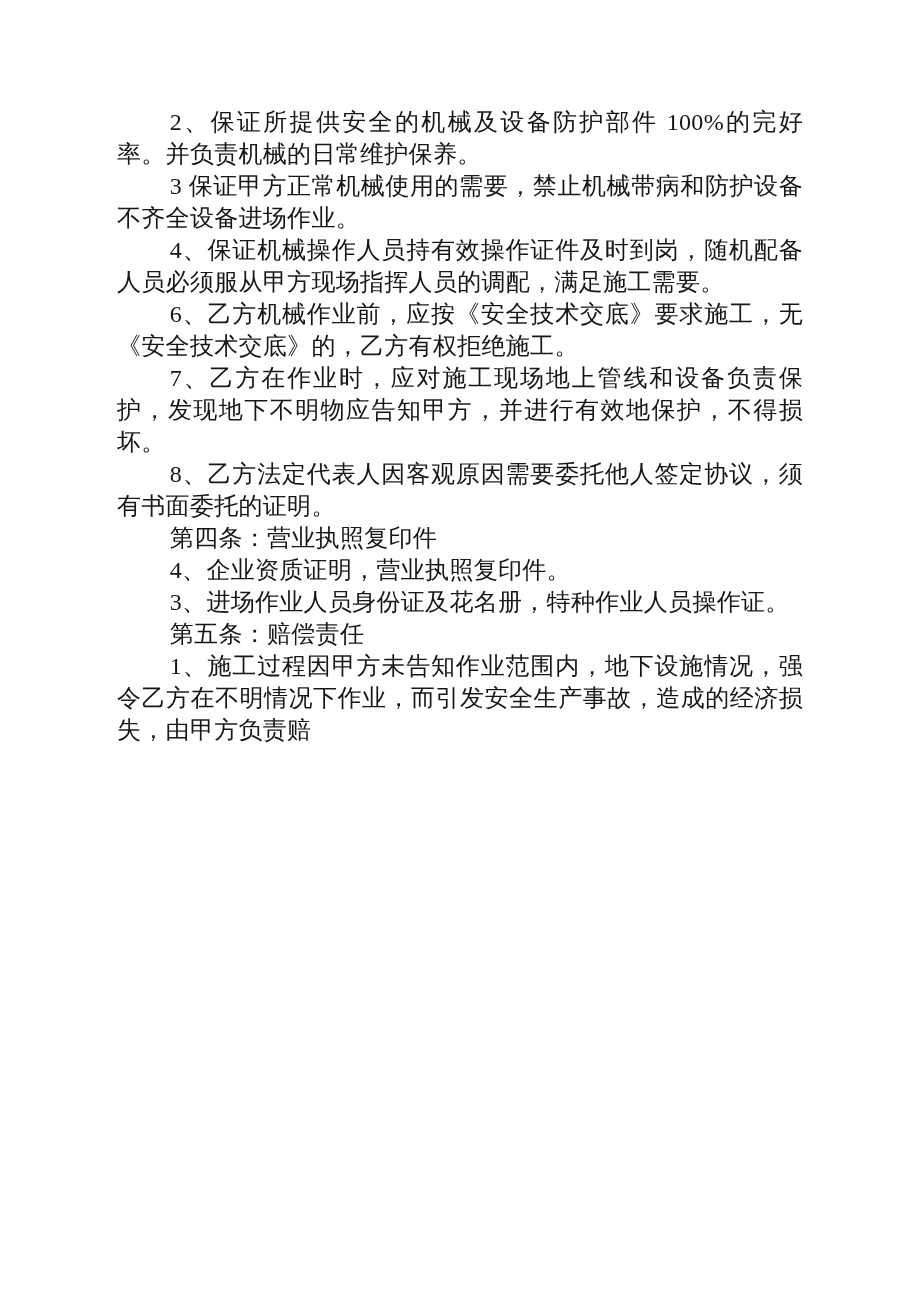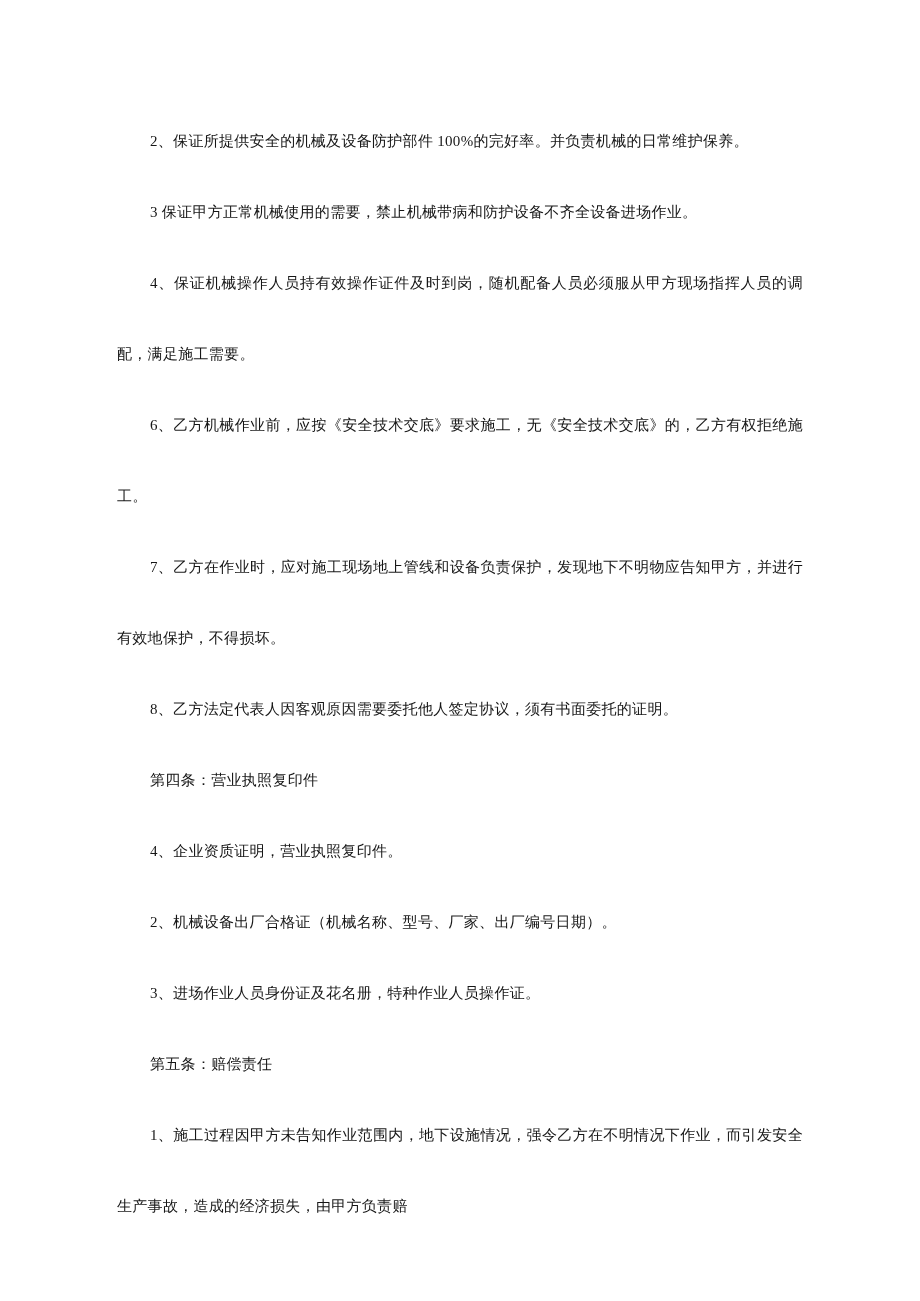--- a/index.html
+++ b/index.html
@@ -19,40 +19,39 @@
     background: #ffffff;
     padding: 106px 117px 0 117px;
   }
   .content {
     width: 686px;
   }
   p.para {
     margin: 0;
     padding: 0;
     font-family: "Liberation Serif", "DejaVu Serif", serif;
-    font-size: 15px;
-    line-height: 71px;
+    font-size: 24px;
+    line-height: 32px;
     color: #161616;
     text-align: justify;
     text-indent: 2.2em;
     letter-spacing: 0.3px;
     word-break: break-all;
   }
 </style>
 </head>
 <body>
 
 <div class="page">
   <div class="content">
     <p class="para">2、保证所提供安全的机械及设备防护部件 100%的完好率。并负责机械的日常维护保养。</p>
     <p class="para">3 保证甲方正常机械使用的需要，禁止机械带病和防护设备不齐全设备进场作业。</p>
     <p class="para">4、保证机械操作人员持有效操作证件及时到岗，随机配备人员必须服从甲方现场指挥人员的调配，满足施工需要。</p>
     <p class="para">6、乙方机械作业前，应按《安全技术交底》要求施工，无《安全技术交底》的，乙方有权拒绝施工。</p>
     <p class="para">7、乙方在作业时，应对施工现场地上管线和设备负责保护，发现地下不明物应告知甲方，并进行有效地保护，不得损坏。</p>
     <p class="para">8、乙方法定代表人因客观原因需要委托他人签定协议，须有书面委托的证明。</p>
     <p class="para">第四条：营业执照复印件</p>
     <p class="para">4、企业资质证明，营业执照复印件。</p>
-    <p class="para">2、机械设备出厂合格证（机械名称、型号、厂家、出厂编号日期）。</p>
     <p class="para">3、进场作业人员身份证及花名册，特种作业人员操作证。</p>
     <p class="para">第五条：赔偿责任</p>
     <p class="para">1、施工过程因甲方未告知作业范围内，地下设施情况，强令乙方在不明情况下作业，而引发安全生产事故，造成的经济损失，由甲方负责赔</p>
   </div>
 </div>
 
 </body></html>

